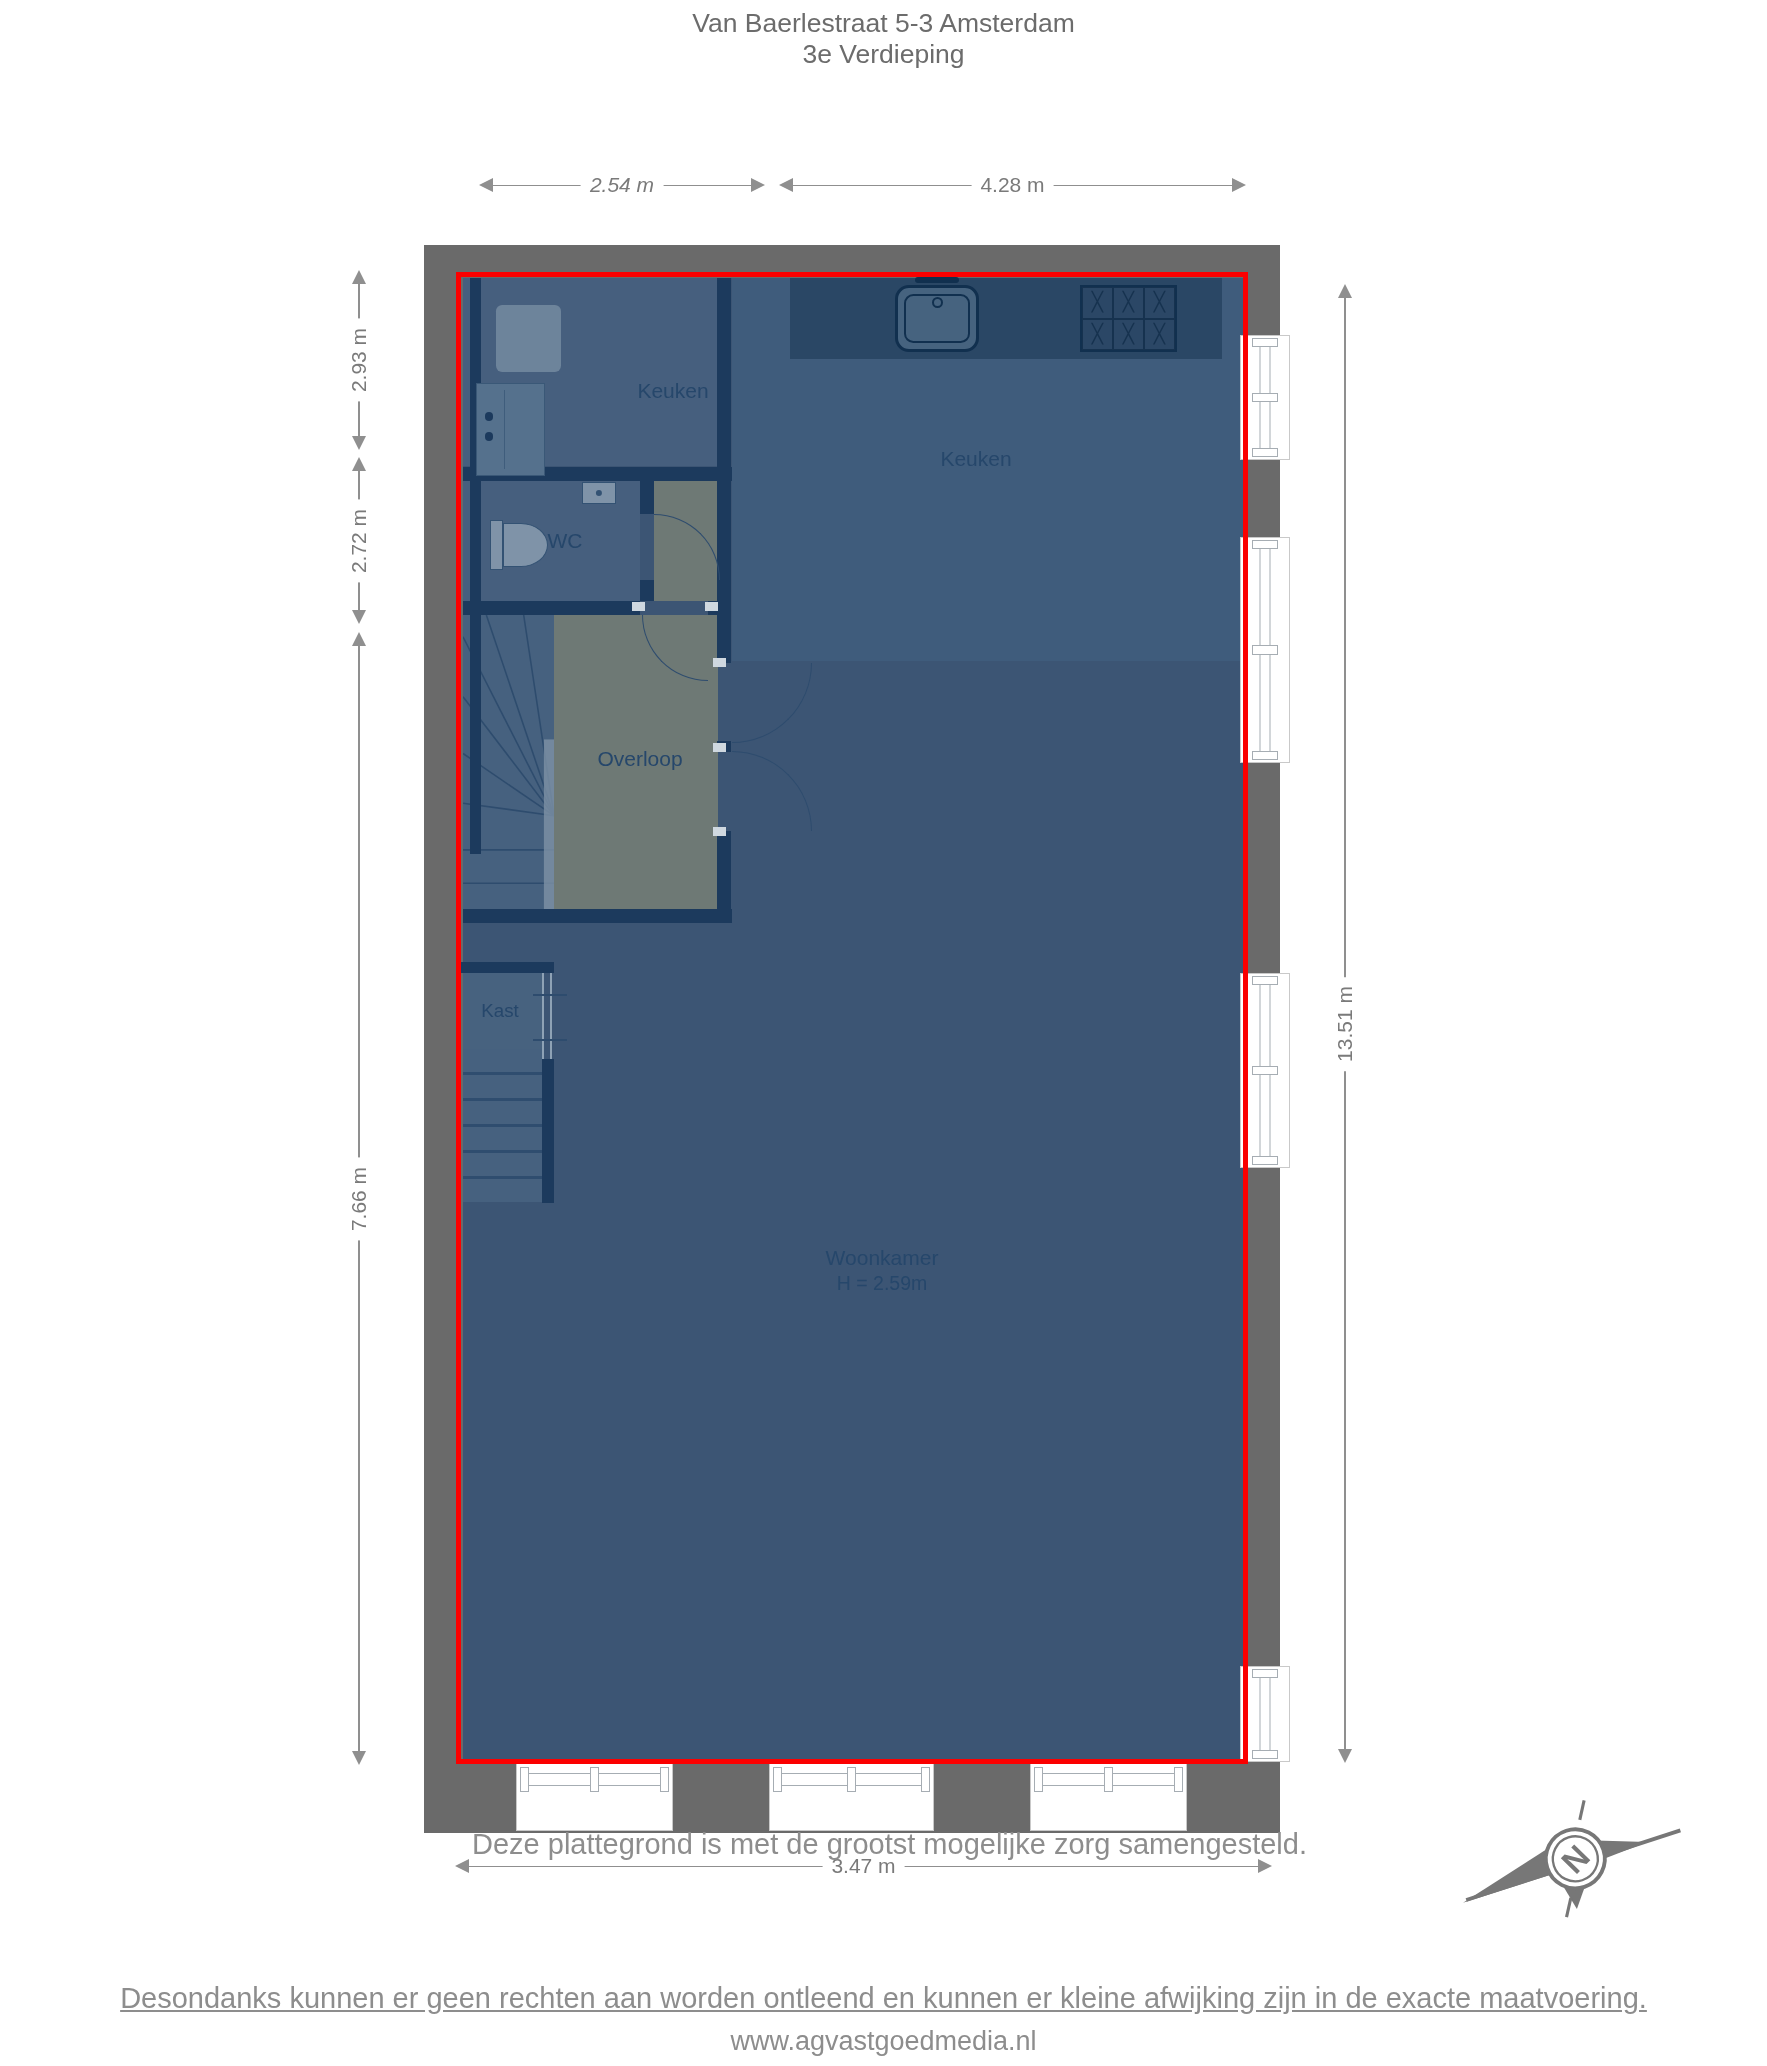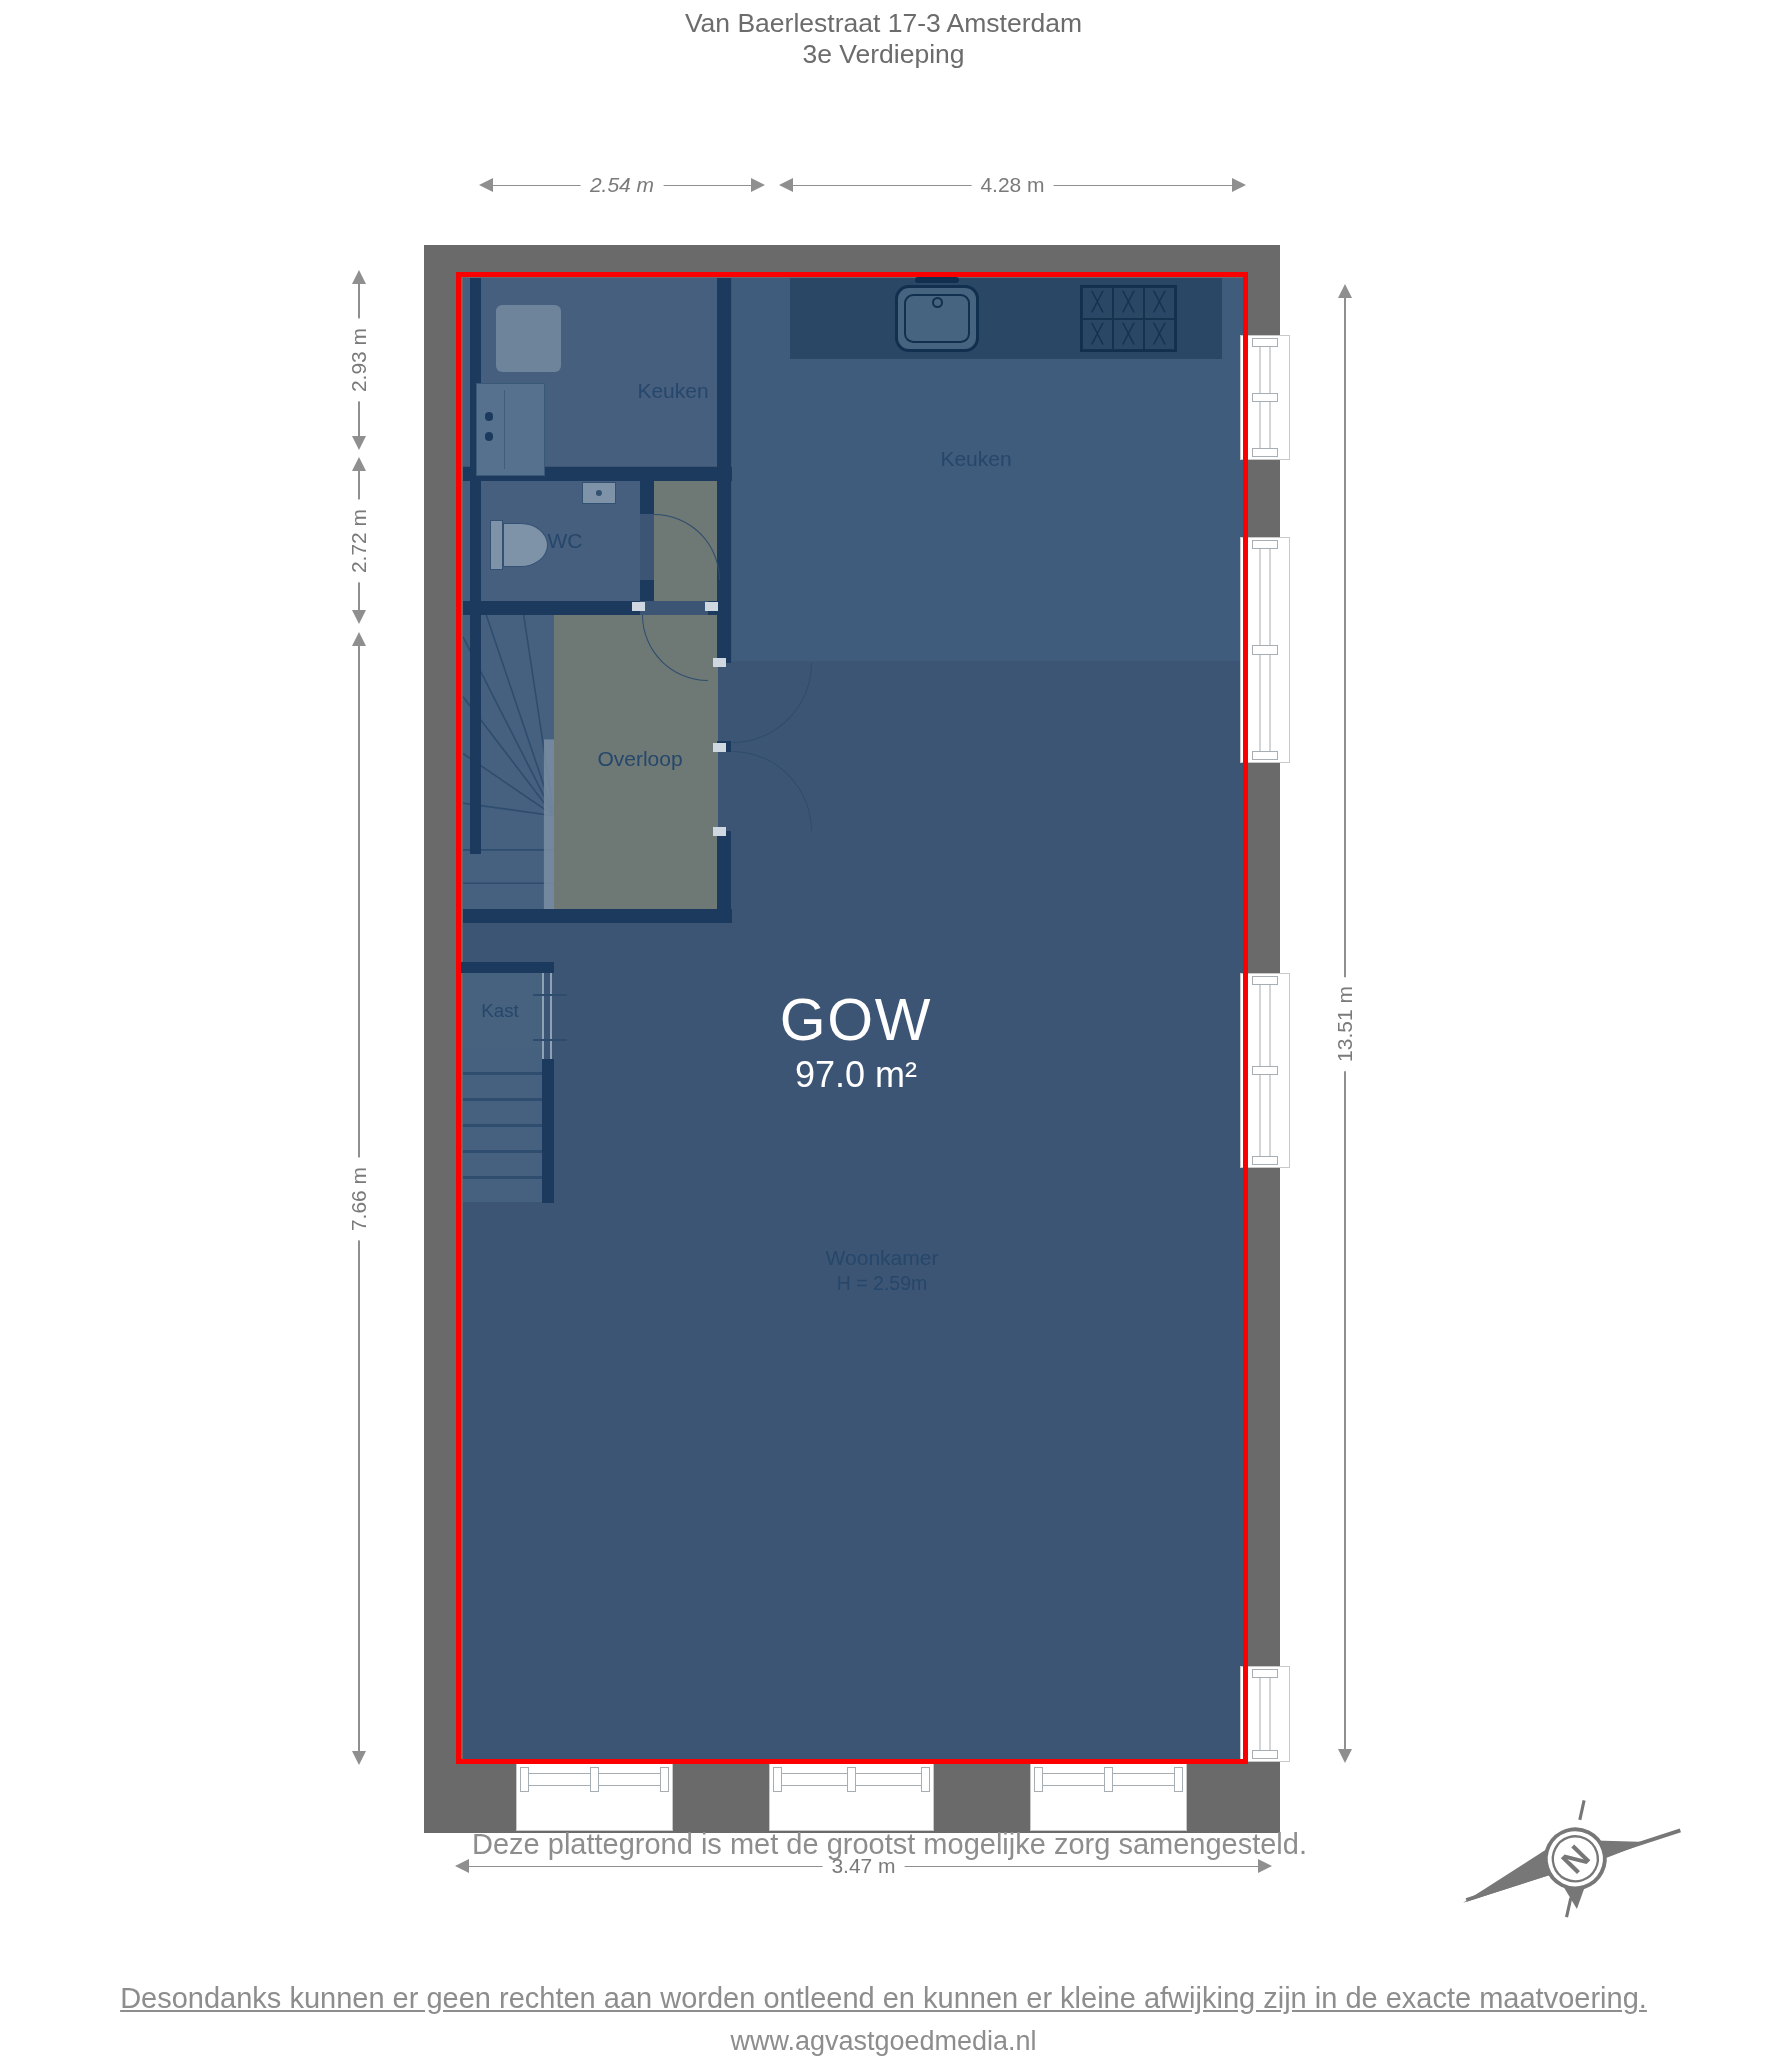--- a/index.html
+++ b/index.html
@@ -111,21 +111,21 @@
 
   .kast-track { position:absolute; left:118px; top:728px; width:10px; height:86px;
     border-left:2.3px solid #8ea2b5; border-right:2.3px solid #8ea2b5; z-index:4; }
   .kast-tick { position:absolute; left:109px; width:34px; height:2.3px; background:#2e4c6e; z-index:4; }
 
   .compass { left:1460px; top:1798px; width:234px; height:132px; }
 </style>
 </head>
 <body>
 
-<div class="abs title-line" style="top:7.8px;">Van Baerlestraat 17-3 Amsterdam</div>
+<div class="abs title-line" style="top:7.8px;">Van Baerlestraat 5-3 Amsterdam</div>
 <div class="abs title-line" style="top:39px;">3e Verdieping</div>
 
 <div class="hdim" style="left:479px; top:176px; width:286px;font-style:italic;">
   <div class="line"></div>
   <div class="ah l"></div>
   <div class="ah r"></div>
   <span class="lbl">2.54 m</span>
 </div>
 <div class="hdim" style="left:779px; top:176px; width:467px;">
   <div class="line"></div>
@@ -293,24 +293,20 @@
   </div>
 
   <div class="abs red-outline"></div>
 
   <div class="room-label" style="left:171px; top:134px; width:156px;">Keuken</div>
   <div class="room-label" style="left:102px; top:284px; width:78px;">WC</div>
   <div class="room-label" style="left:474px; top:202px; width:156px;">Keuken</div>
   <div class="room-label" style="left:138px; top:502px; width:156px;">Overloop</div>
   <div class="room-label small" style="left:37px; top:755px; width:78px;">Kast</div>
 
-  <div class="gow">
-    <div class="code">GOW</div>
-    <div class="size">97.0 m²</div>
-  </div>
 
   <div class="woon">
     <div class="r1">Woonkamer</div>
     <div class="r2">H = 2.59m</div>
   </div>
 </div>
 
 <svg class="abs compass" viewBox="0 0 300 170">
   <g transform="rotate(-18 150 85)" stroke="#777777" fill="#777777">
     <line x1="0" y1="85" x2="290" y2="85" stroke-width="5"></line>

